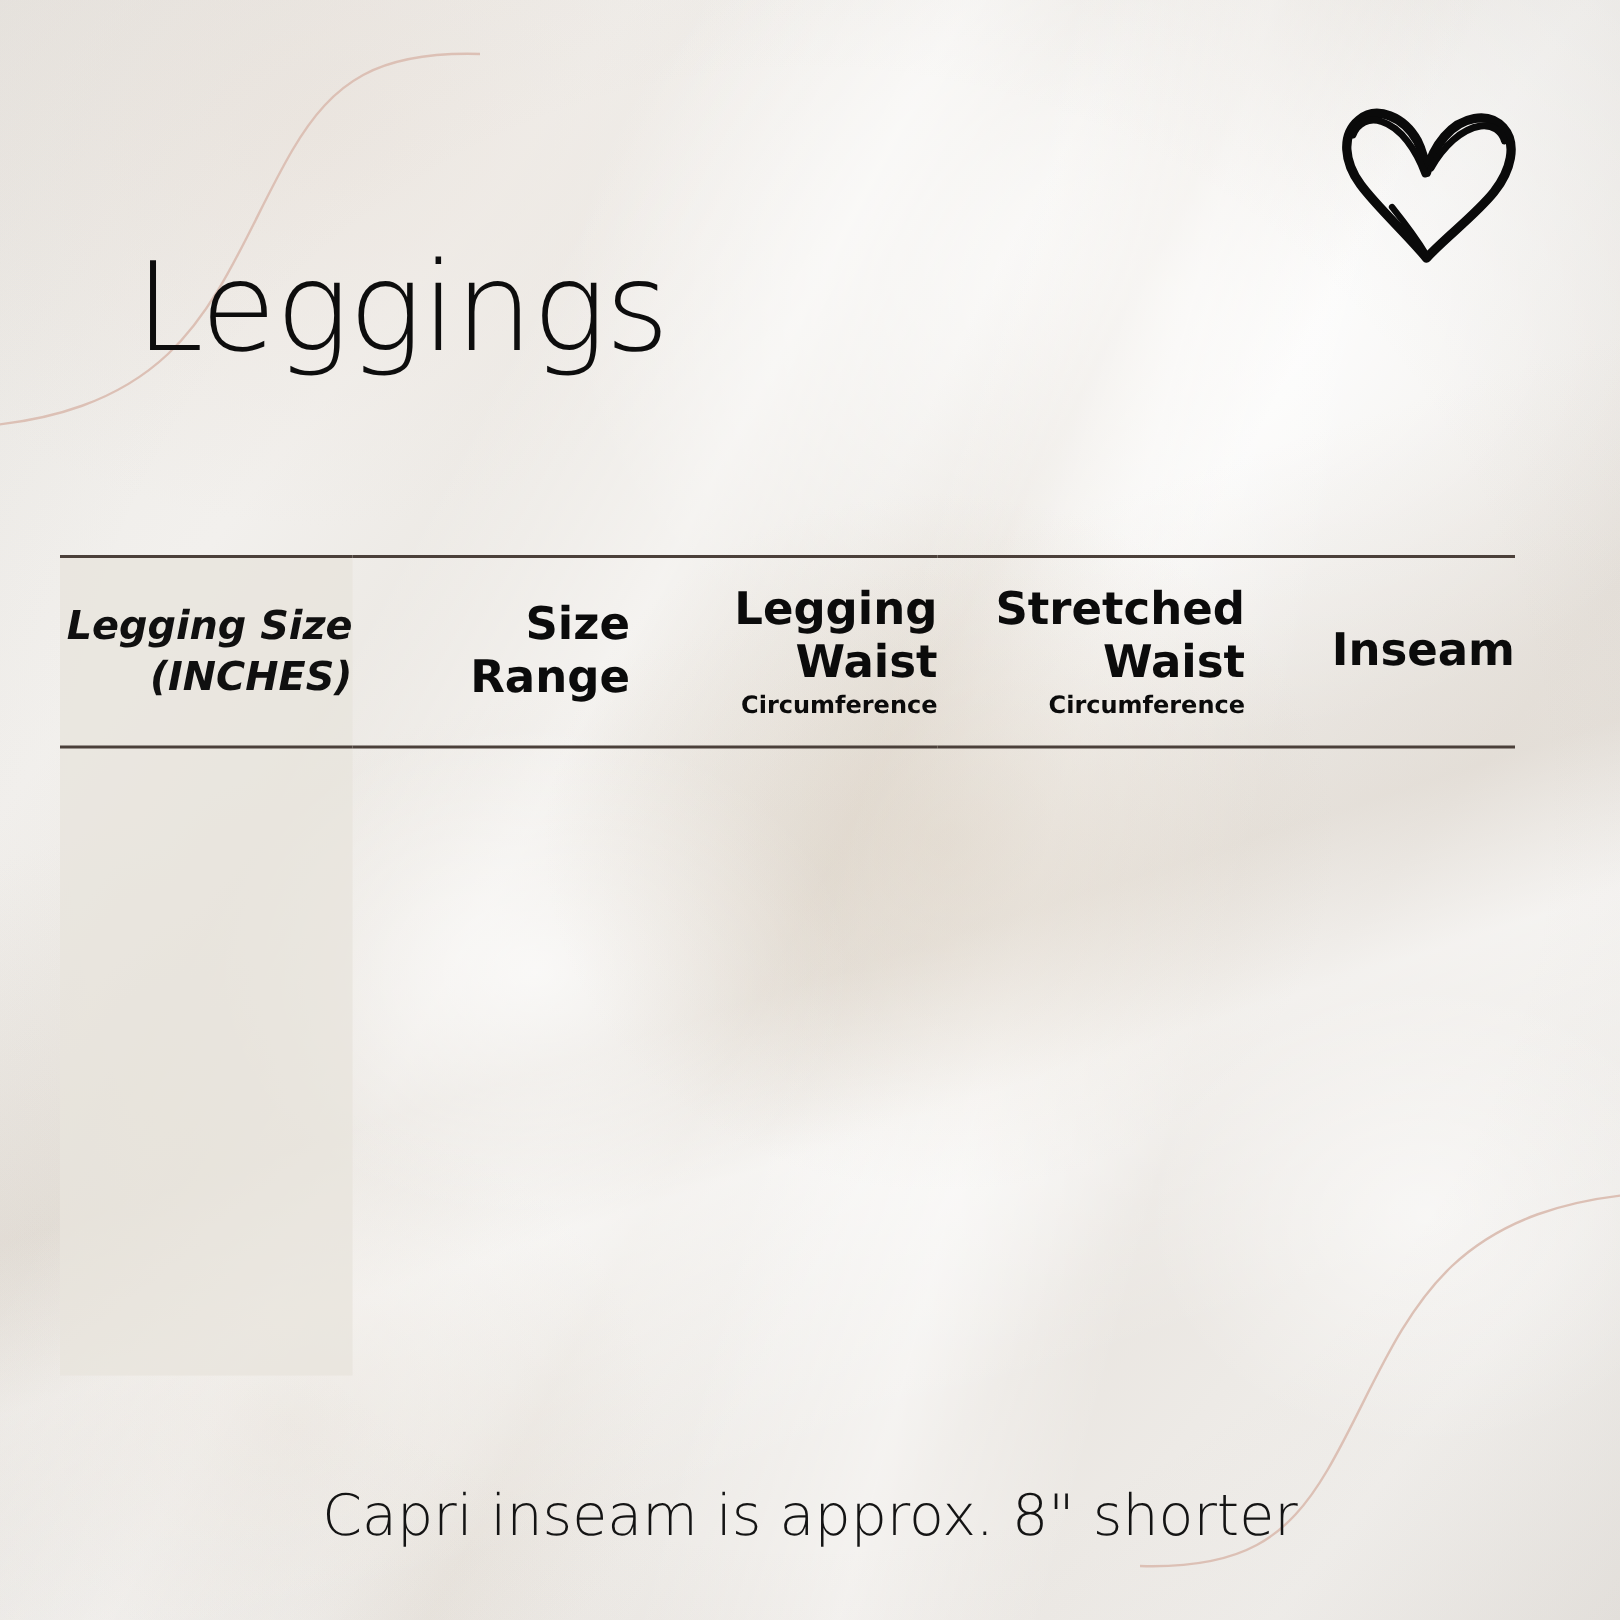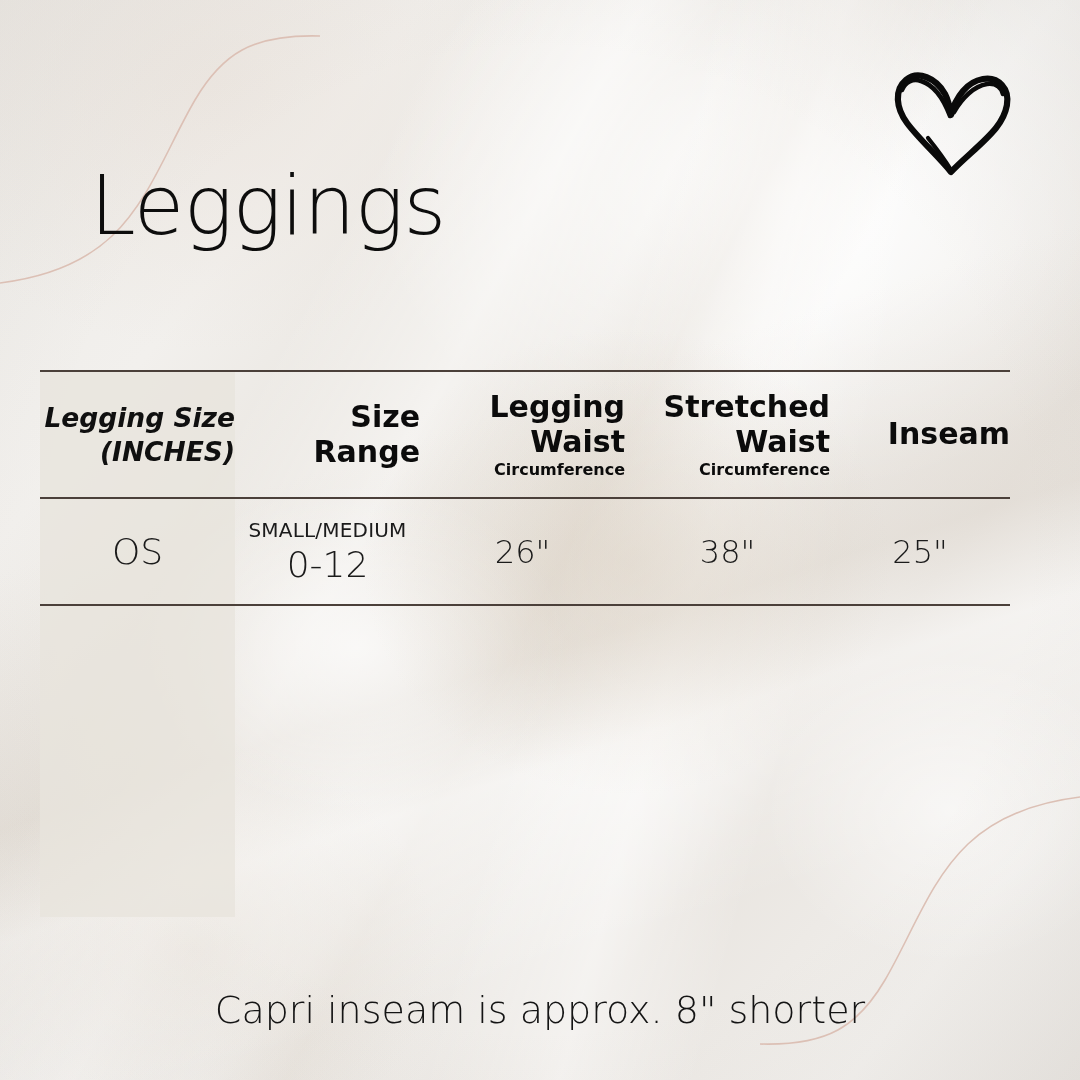--- a/index.html
+++ b/index.html
@@ -278,30 +278,20 @@
             <span>Stretched</span><br>
             <span>Waist</span>
             <span class="hdr-sub">Circumference</span>
           </td>
           <td class="rule-top hdr-std">
             <span>Inseam</span>
           </td>
         </tr>
       </thead>
       <tbody>
-        <tr class="body-row">
-          <td class="rule-mid cell-code">OS</td>
-          <td class="rule-mid">
-            <span class="cell-range-sub">SMALL/MEDIUM</span>
-            <span class="cell-range-val">0-12</span>
-          </td>
-          <td class="rule-mid cell-meas">26"</td>
-          <td class="rule-mid cell-meas">38"</td>
-          <td class="rule-mid cell-meas">25"</td>
-        </tr>
         <tr>
           <td class="rule-bot" colspan="5" style="height:0"></td>
         </tr>
       </tbody>
     </table>
   </div>
 
   <div class="footer-note">Capri inseam is approx. 8" shorter</div>
 
 </div>

